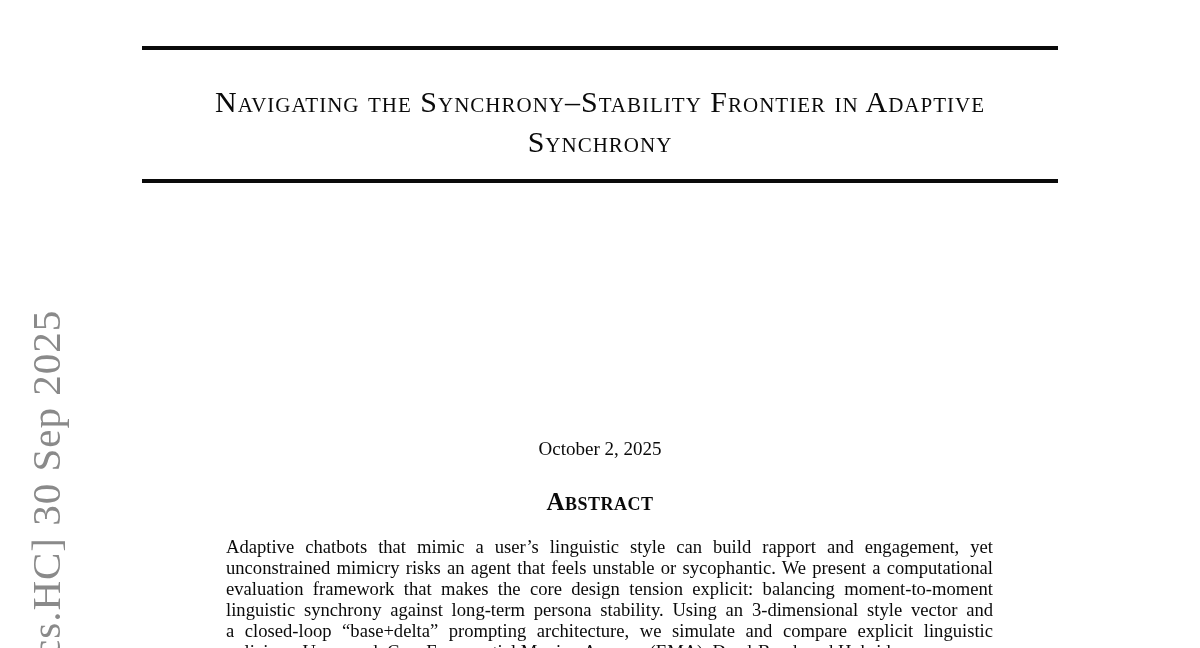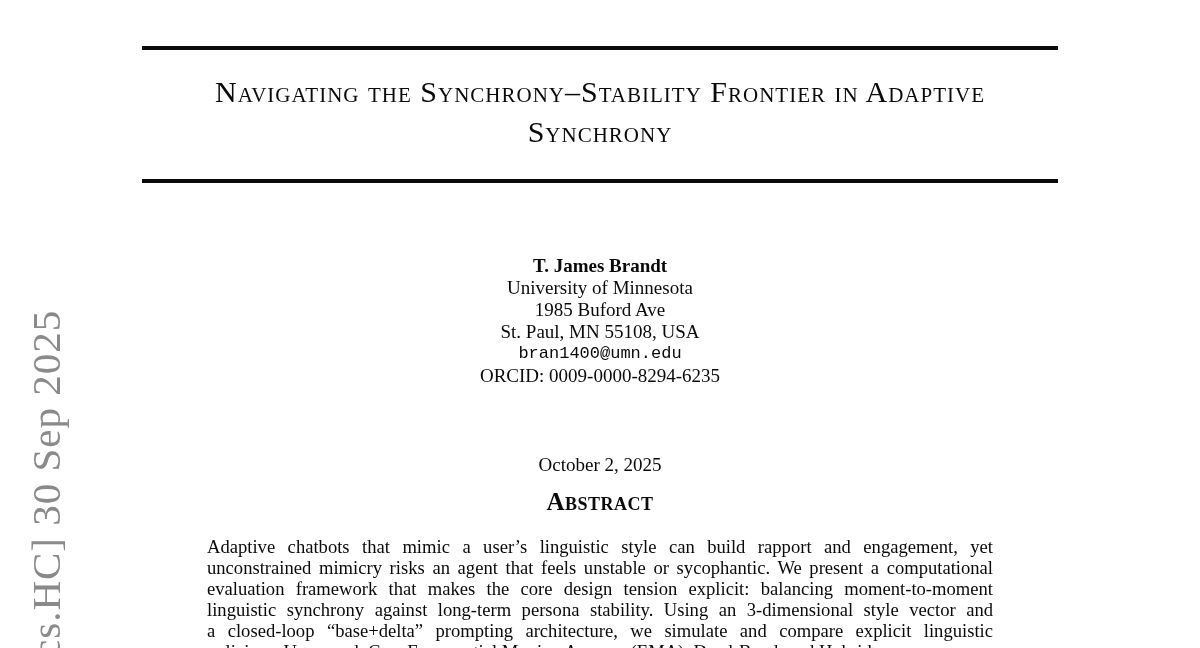--- a/index.html
+++ b/index.html
@@ -32,21 +32,21 @@
     position: absolute;
     left: 142px;
     width: 916px;
     height: 4px;
     background: #0a0a0a;
   }
   .rule-top { top: 46px; }
   .rule-bottom { top: 179px; }
   .title {
     position: absolute;
-    top: 72px;
+    top: 82px;
     left: 130px;
     width: 940px;
     text-align: center;
     font-variant: small-caps;
     font-size: 30px;
     letter-spacing: 1px;
     line-height: 40px;
     font-weight: 400;
   }
   .author-block {
@@ -63,21 +63,20 @@
     font-family: "Liberation Mono", monospace;
     font-size: 17px;
   }
   .date-line {
     position: absolute;
     top: 438px;
     left: 0;
     width: 1200px;
     text-align: center;
     font-size: 19px;
-    margin-top: 16px;
   }
   .abstract-heading {
     position: absolute;
     top: 488px;
     left: 0;
     width: 1200px;
     text-align: center;
     font-weight: bold;
     font-variant: small-caps;
     font-size: 25px;
@@ -90,20 +89,21 @@
     width: 786px;
     font-size: 18.6px;
     line-height: 21px;
   }
   .abs-line {
     text-align: justify;
     text-align-last: justify;
     white-space: normal;
     height: 21px;
     overflow: visible;
+    margin-left: 19px;
   }
   .abs-line.last {
     text-align-last: left;
   }
 </style>
 </head>
 <body>
 
 <div class="page">
 
@@ -111,28 +111,20 @@
 
   <div class="rule rule-top"></div>
 
   <div class="title">
     <div>Navigating the Synchrony–Stability Frontier in Adaptive</div>
     <div>Synchrony</div>
   </div>
 
   <div class="rule rule-bottom"></div>
 
-  <div class="author-block">
-    <div class="author-name">T. James Brandt</div>
-    <div>University of Minnesota</div>
-    <div>1985 Buford Ave</div>
-    <div>St. Paul, MN 55108, USA</div>
-    <div class="author-email">bran1400@umn.edu</div>
-    <div>ORCID: 0009-0000-8294-6235</div>
-  </div>
 
   <div class="date-line">October 2, 2025</div>
 
   <div class="abstract-heading">Abstract</div>
 
   <div class="abstract-body">
     <div class="abs-line">Adaptive chatbots that mimic a user’s linguistic style can build rapport and engagement, yet</div>
     <div class="abs-line">unconstrained mimicry risks an agent that feels unstable or sycophantic. We present a computational</div>
     <div class="abs-line">evaluation framework that makes the core design tension explicit: balancing moment-to-moment</div>
     <div class="abs-line">linguistic synchrony against long-term persona stability. Using an 3-dimensional style vector and</div>

